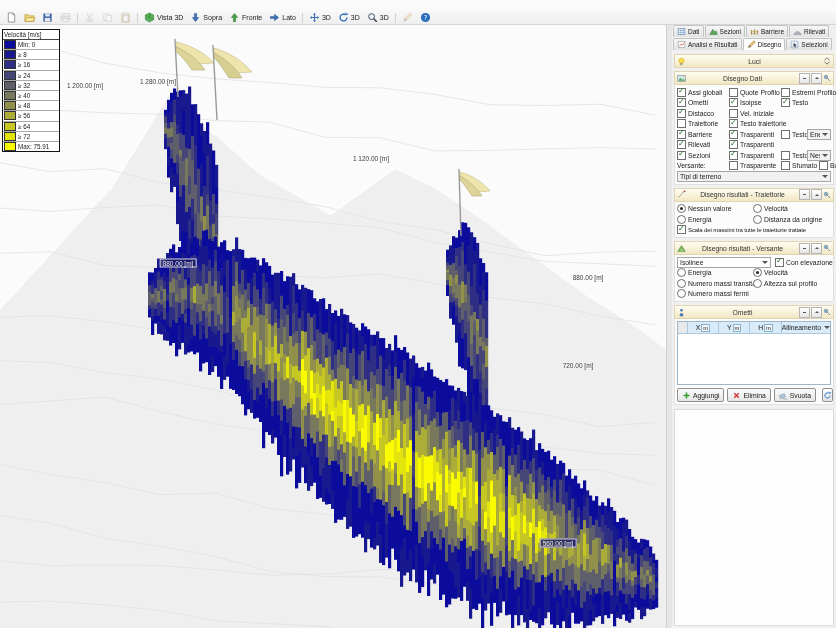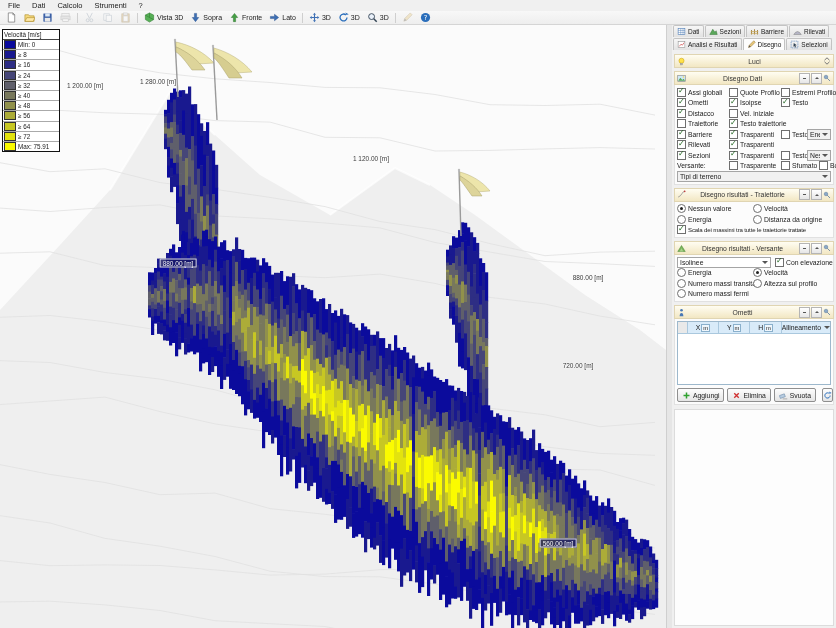--- a/index.html
+++ b/index.html
@@ -86,27 +86,20 @@
   .btn .ic{width:9px;height:9px;}
   .btn .ic svg{width:9px;height:9px;display:block;}
   .sq{width:12px;justify-content:center;padding:0;}
   .panel-rest{flex:1;margin-top:1px;background:#fdfdfd;border:1px solid #dcdcdc;}
 </style>
 </head>
 <body>
 
 <div id="app">
 
-  <div class="menubar" id="menubar">
-      <div class="menu-item">File</div>
-      <div class="menu-item">Dati</div>
-      <div class="menu-item">Calcolo</div>
-      <div class="menu-item">Strumenti</div>
-      <div class="menu-item">?</div>
-    </div>
   <div class="toolbar" id="toolbar">
       <div class="tbtn">
         <span class="ic">
           <svg viewBox="0 0 12 12">
             <path d="M2.5,1h5l2,2v8h-7z" fill="#fff" stroke="#777" stroke-width="0.8"></path>
             <path d="M7.5,1v2h2" fill="none" stroke="#777" stroke-width="0.8"></path>
           </svg>
         </span>
       </div>
       <div class="tbtn">

